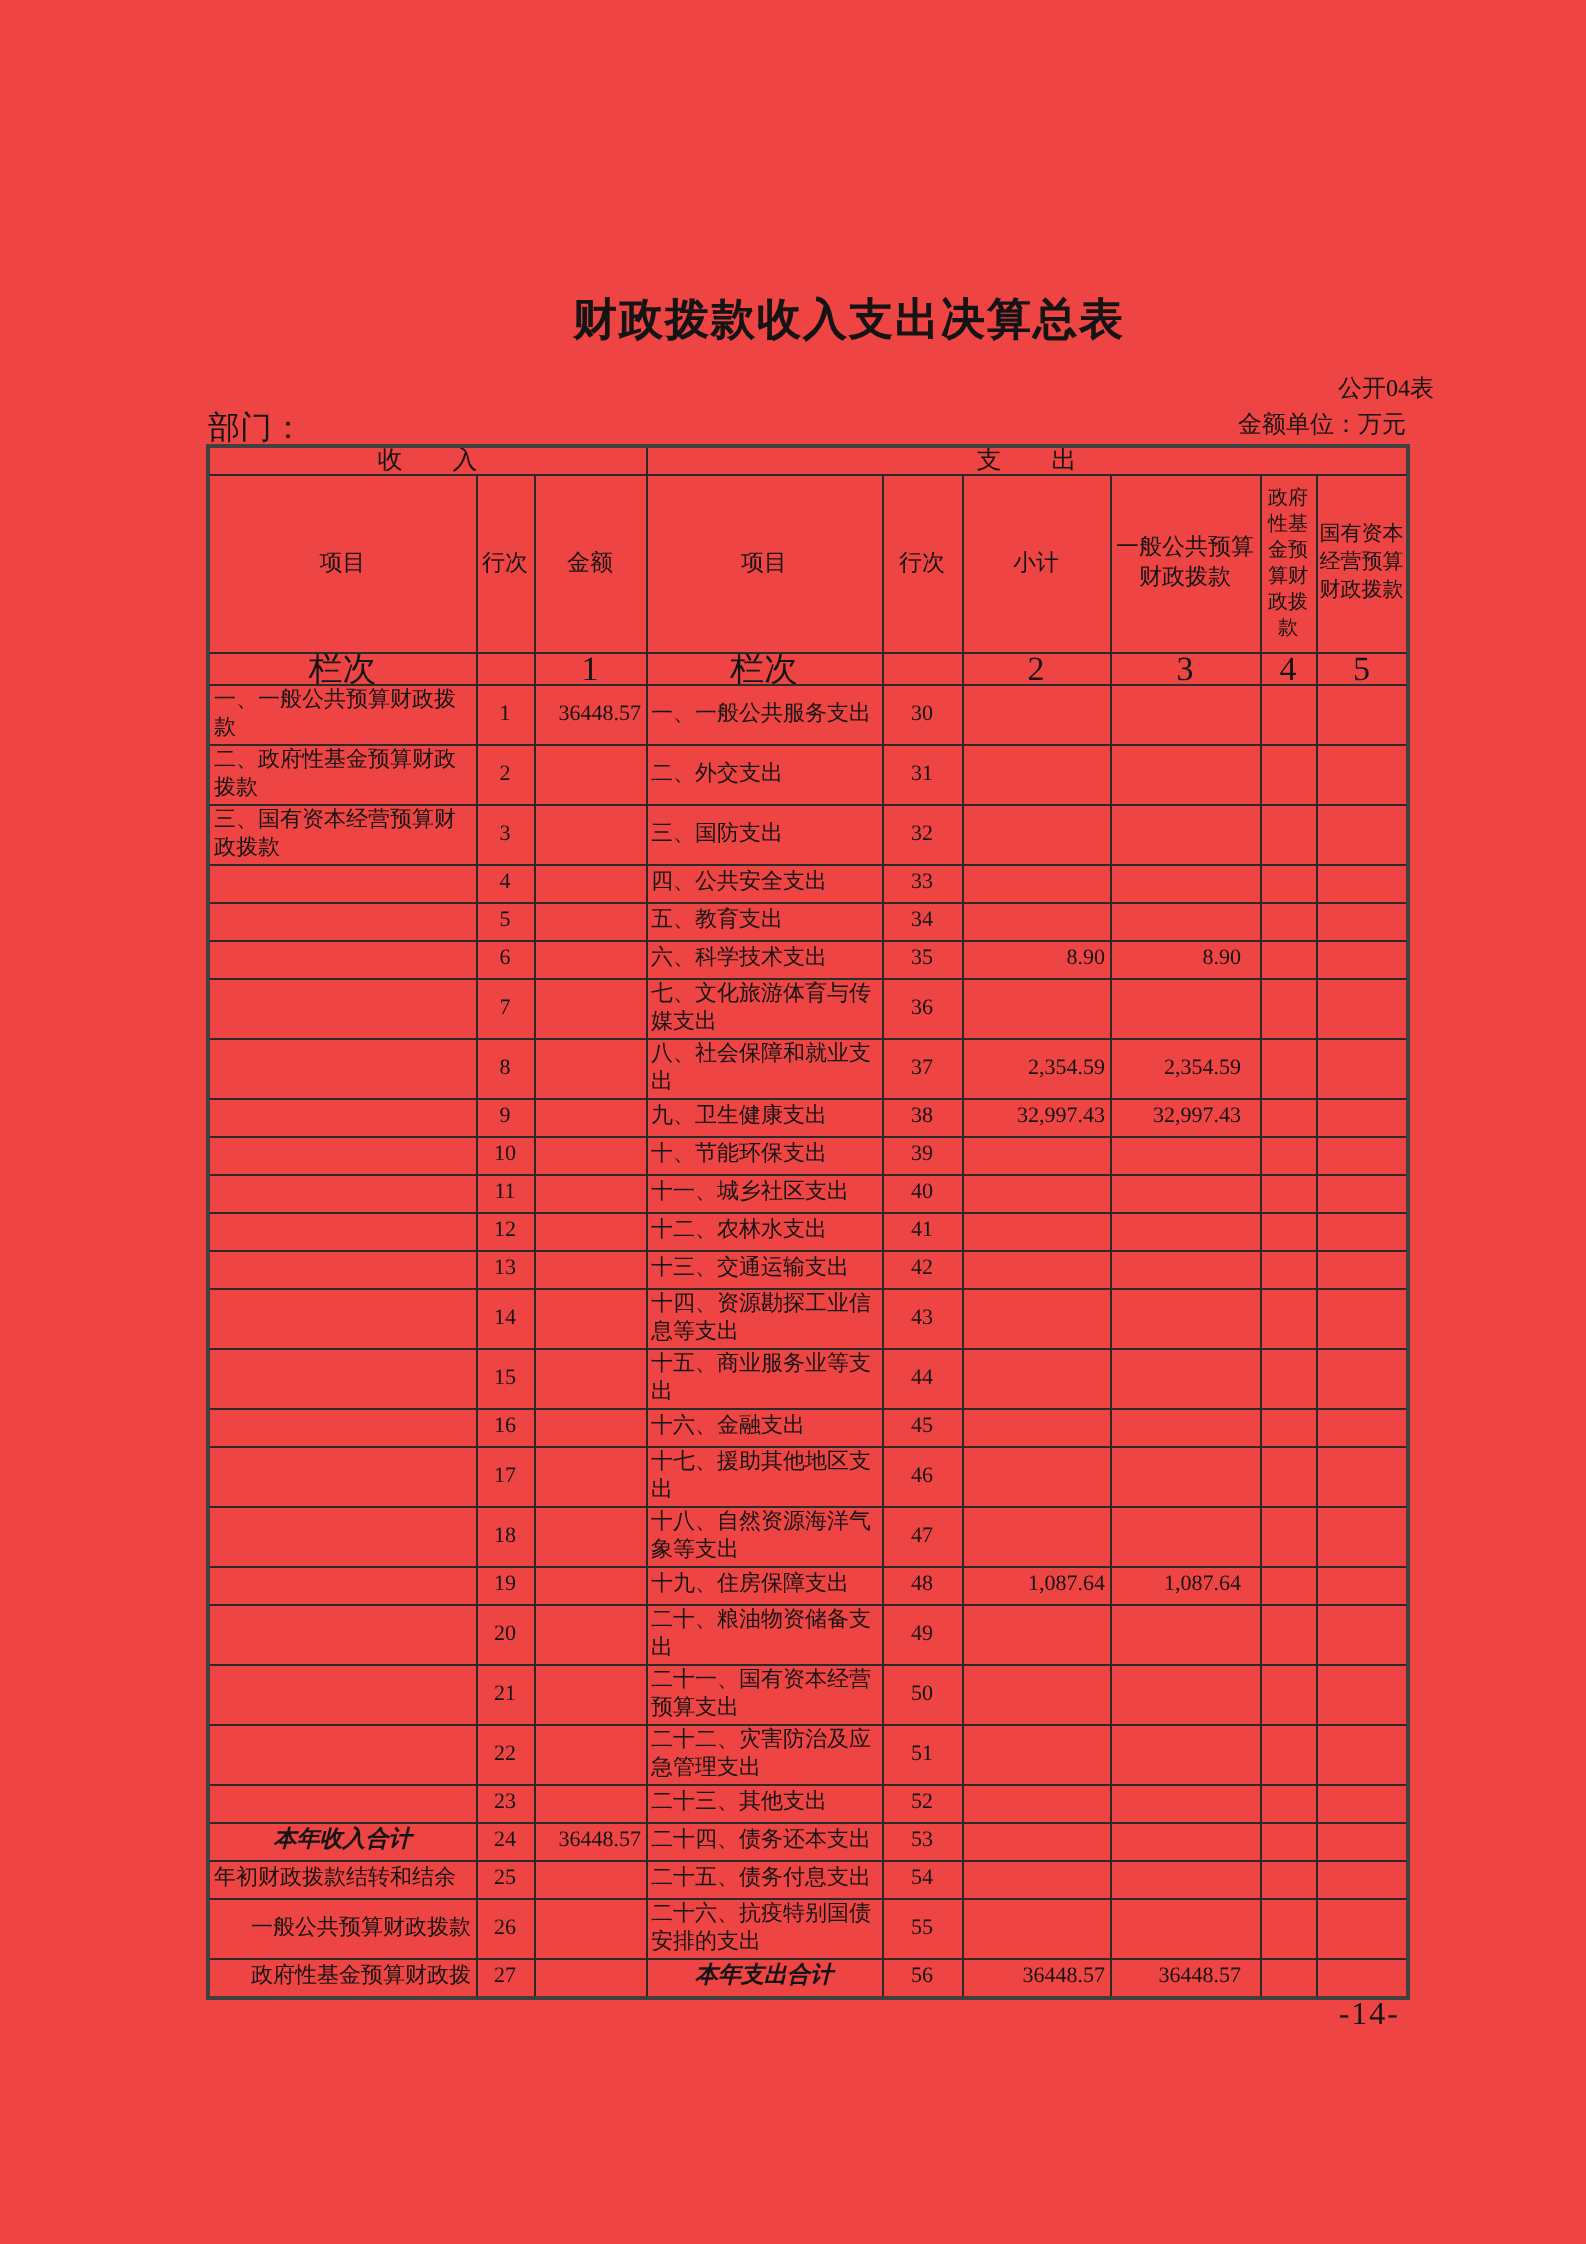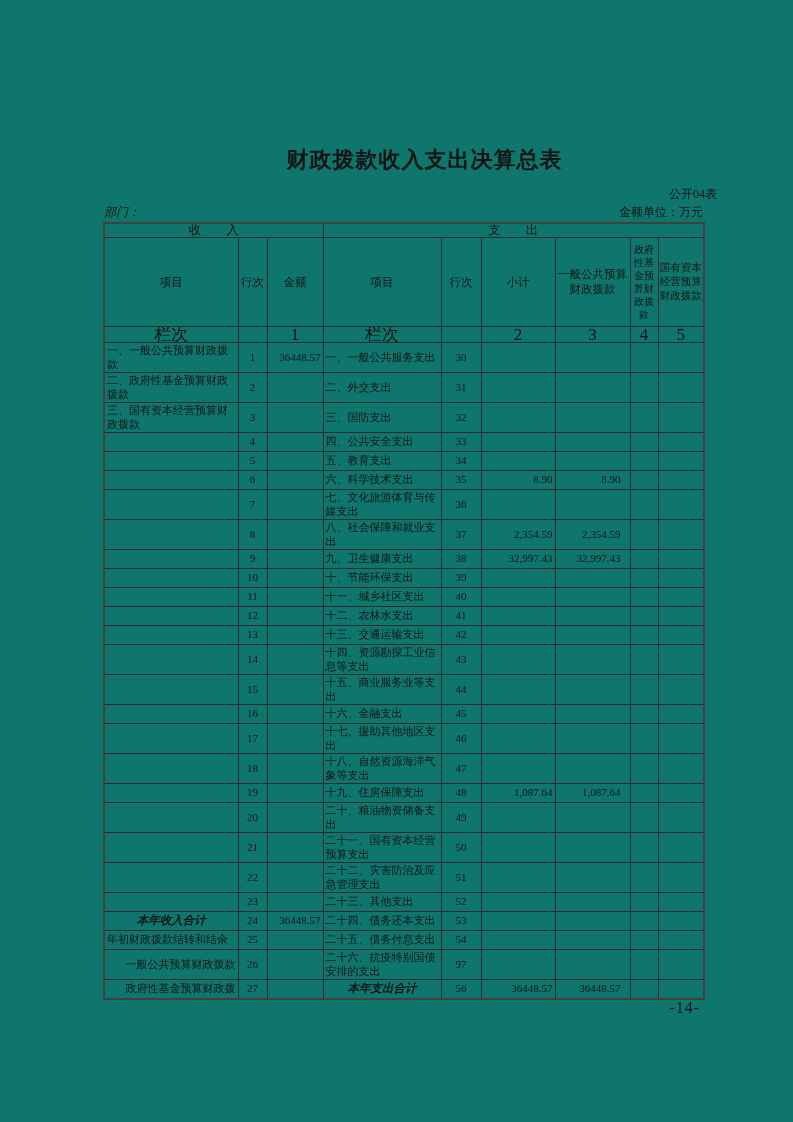--- a/index.html
+++ b/index.html
@@ -1,26 +1,26 @@
 <!DOCTYPE html>
 <html><head>
 <meta charset="utf-8">
 <style>
   html,body{margin:0;padding:0;background:#ffffff;}
   .page{
-    position:relative;width:793px;height:1122px;background:#0f766e;
+    position:relative;width:793px;height:1122px;background:#ef4444;
     font-family:"Liberation Serif","DejaVu Serif",serif;color:#141414;overflow:hidden;
   }
   .title{
     position:absolute;top:145px;left:0;width:100%;box-sizing:border-box;padding-left:56px;
     text-align:center;font-family:"Liberation Sans","DejaVu Sans",sans-serif;
     font-weight:bold;font-size:22px;letter-spacing:1px;
   }
   .doc-code{position:absolute;top:186px;right:76px;font-size:12px;}
-  .dept{position:absolute;top:204px;left:104px;font-size:12px;font-style:italic;}
+  .dept{position:absolute;top:204px;left:104px;font-size:16px;}
   .unit{position:absolute;top:204px;right:90px;font-size:12px;}
   table.budget{
     position:absolute;top:222px;left:103px;width:600px;
     border-collapse:collapse;table-layout:fixed;
     border:2px solid #404040;
   }
   table.budget td{
     border:1px solid #2b2b2b;padding:1px 2px;vertical-align:middle;
     font-size:11px;line-height:13.5px;overflow:hidden;
   }
@@ -367,21 +367,21 @@
           <td class="c-val"></td>
           <td class="c-val pad"></td>
           <td class="c-val"></td>
           <td class="c-val"></td>
         </tr>
         <tr>
           <td class="c-item right-al">一般公共预算财政拨款</td>
           <td class="c-no">26</td>
           <td class="c-amt"></td>
           <td class="c-item-r">二十六、抗疫特别国债安排的支出</td>
-          <td class="c-no">97</td>
+          <td class="c-no">55</td>
           <td class="c-val"></td>
           <td class="c-val pad"></td>
           <td class="c-val"></td>
           <td class="c-val"></td>
         </tr>
         <tr>
           <td class="c-item right-al">政府性基金预算财政拨</td>
           <td class="c-no">27</td>
           <td class="c-amt"></td>
           <td class="c-item-r bold-c">本年支出合计</td>

